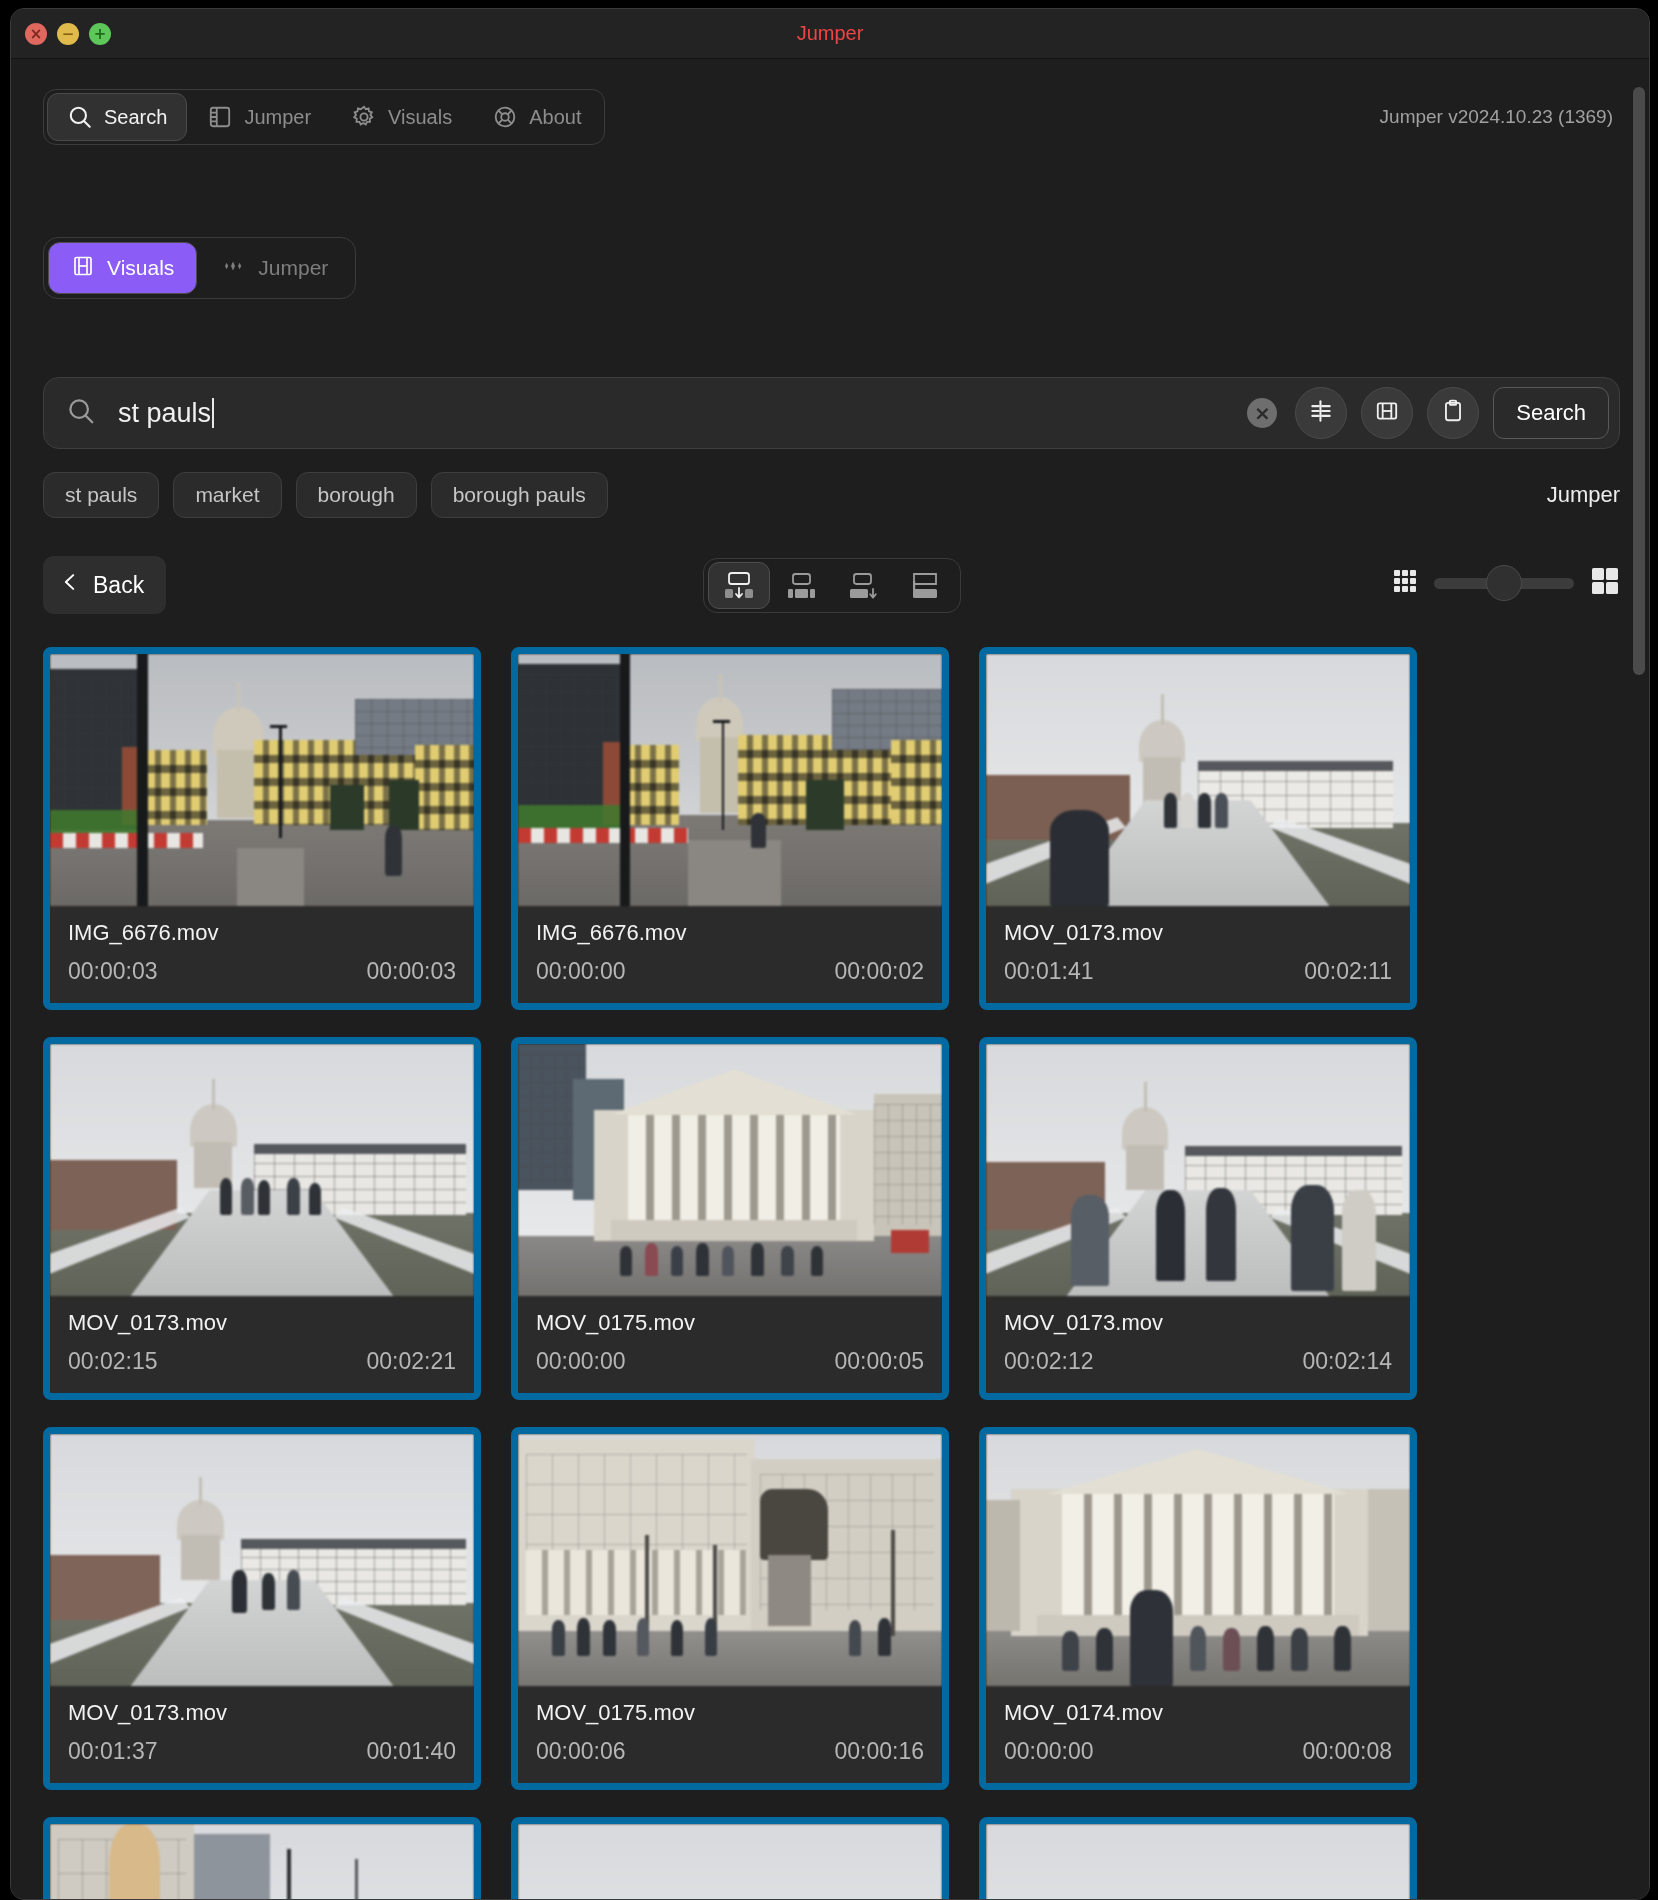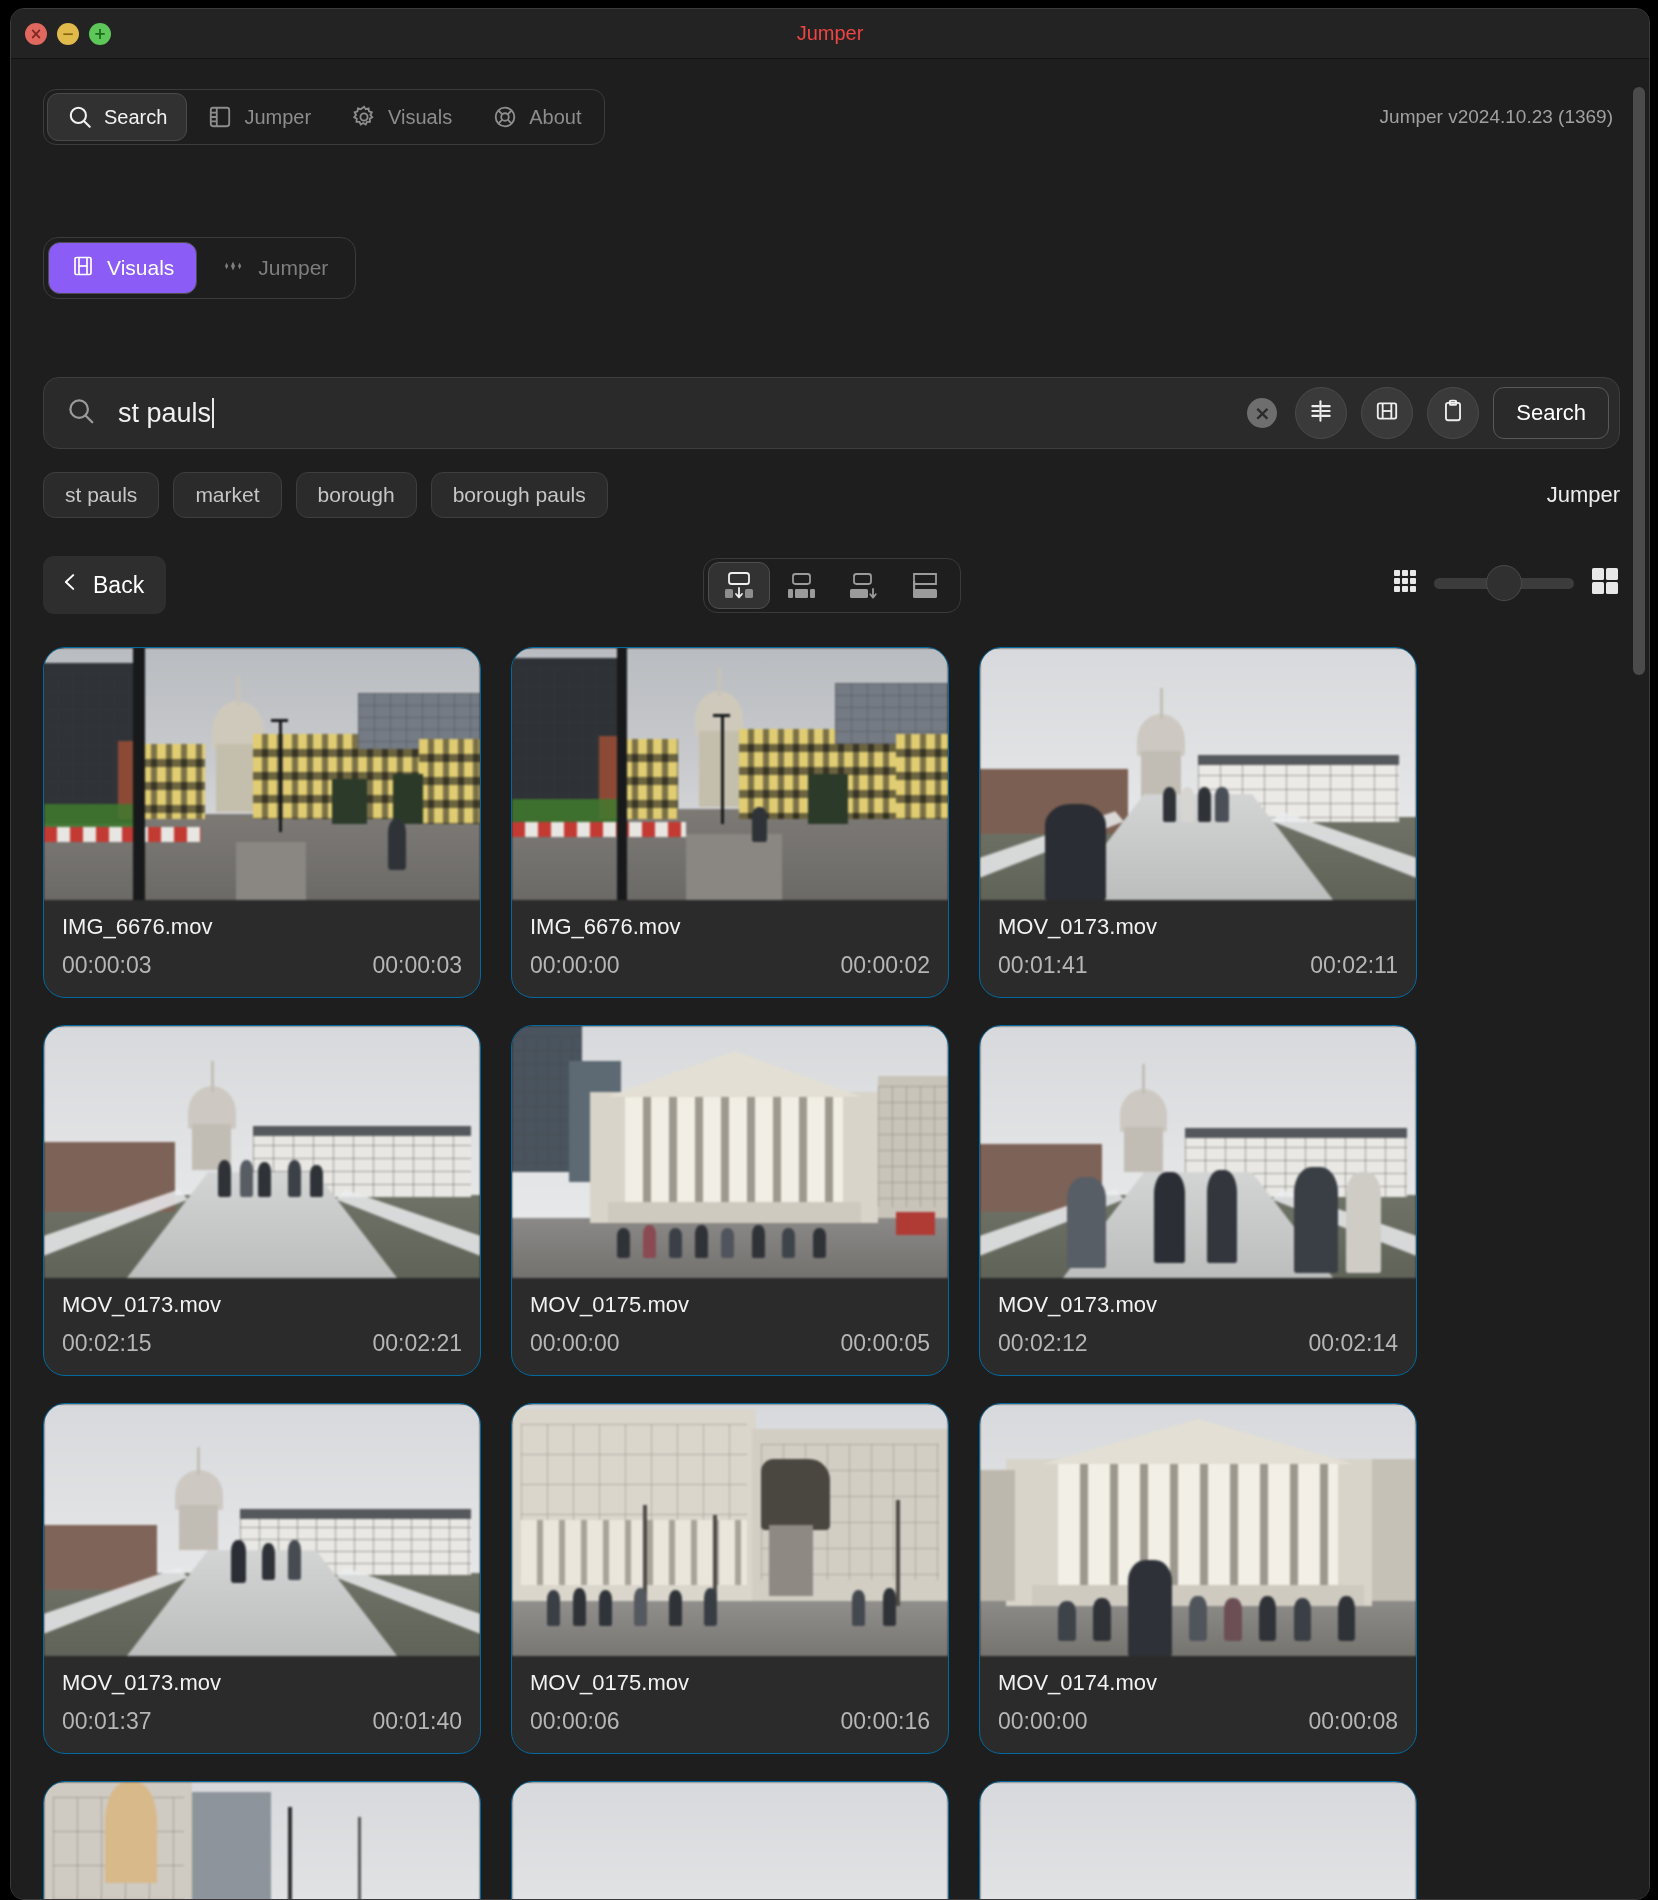--- a/index.html
+++ b/index.html
@@ -280,22 +280,22 @@
     overflow: hidden;
   }
   #grid {
     display: grid;
     grid-template-columns: repeat(3, 438px);
     gap: 27px 30px;
   }
   .card {
     width: 438px;
     background: #2b2b2b;
-    border: 1px solid #0369a1;
-    border-radius: 22px;
+    border: 7px solid #0369a1;
+    border-radius: 8px;
     overflow: hidden;
   }
   .thumb {
     width: 100%;
     height: 252px;
     position: relative;
     overflow: hidden;
     background: #000;
   }
   .meta { padding: 14px 18px 18px 18px; }

